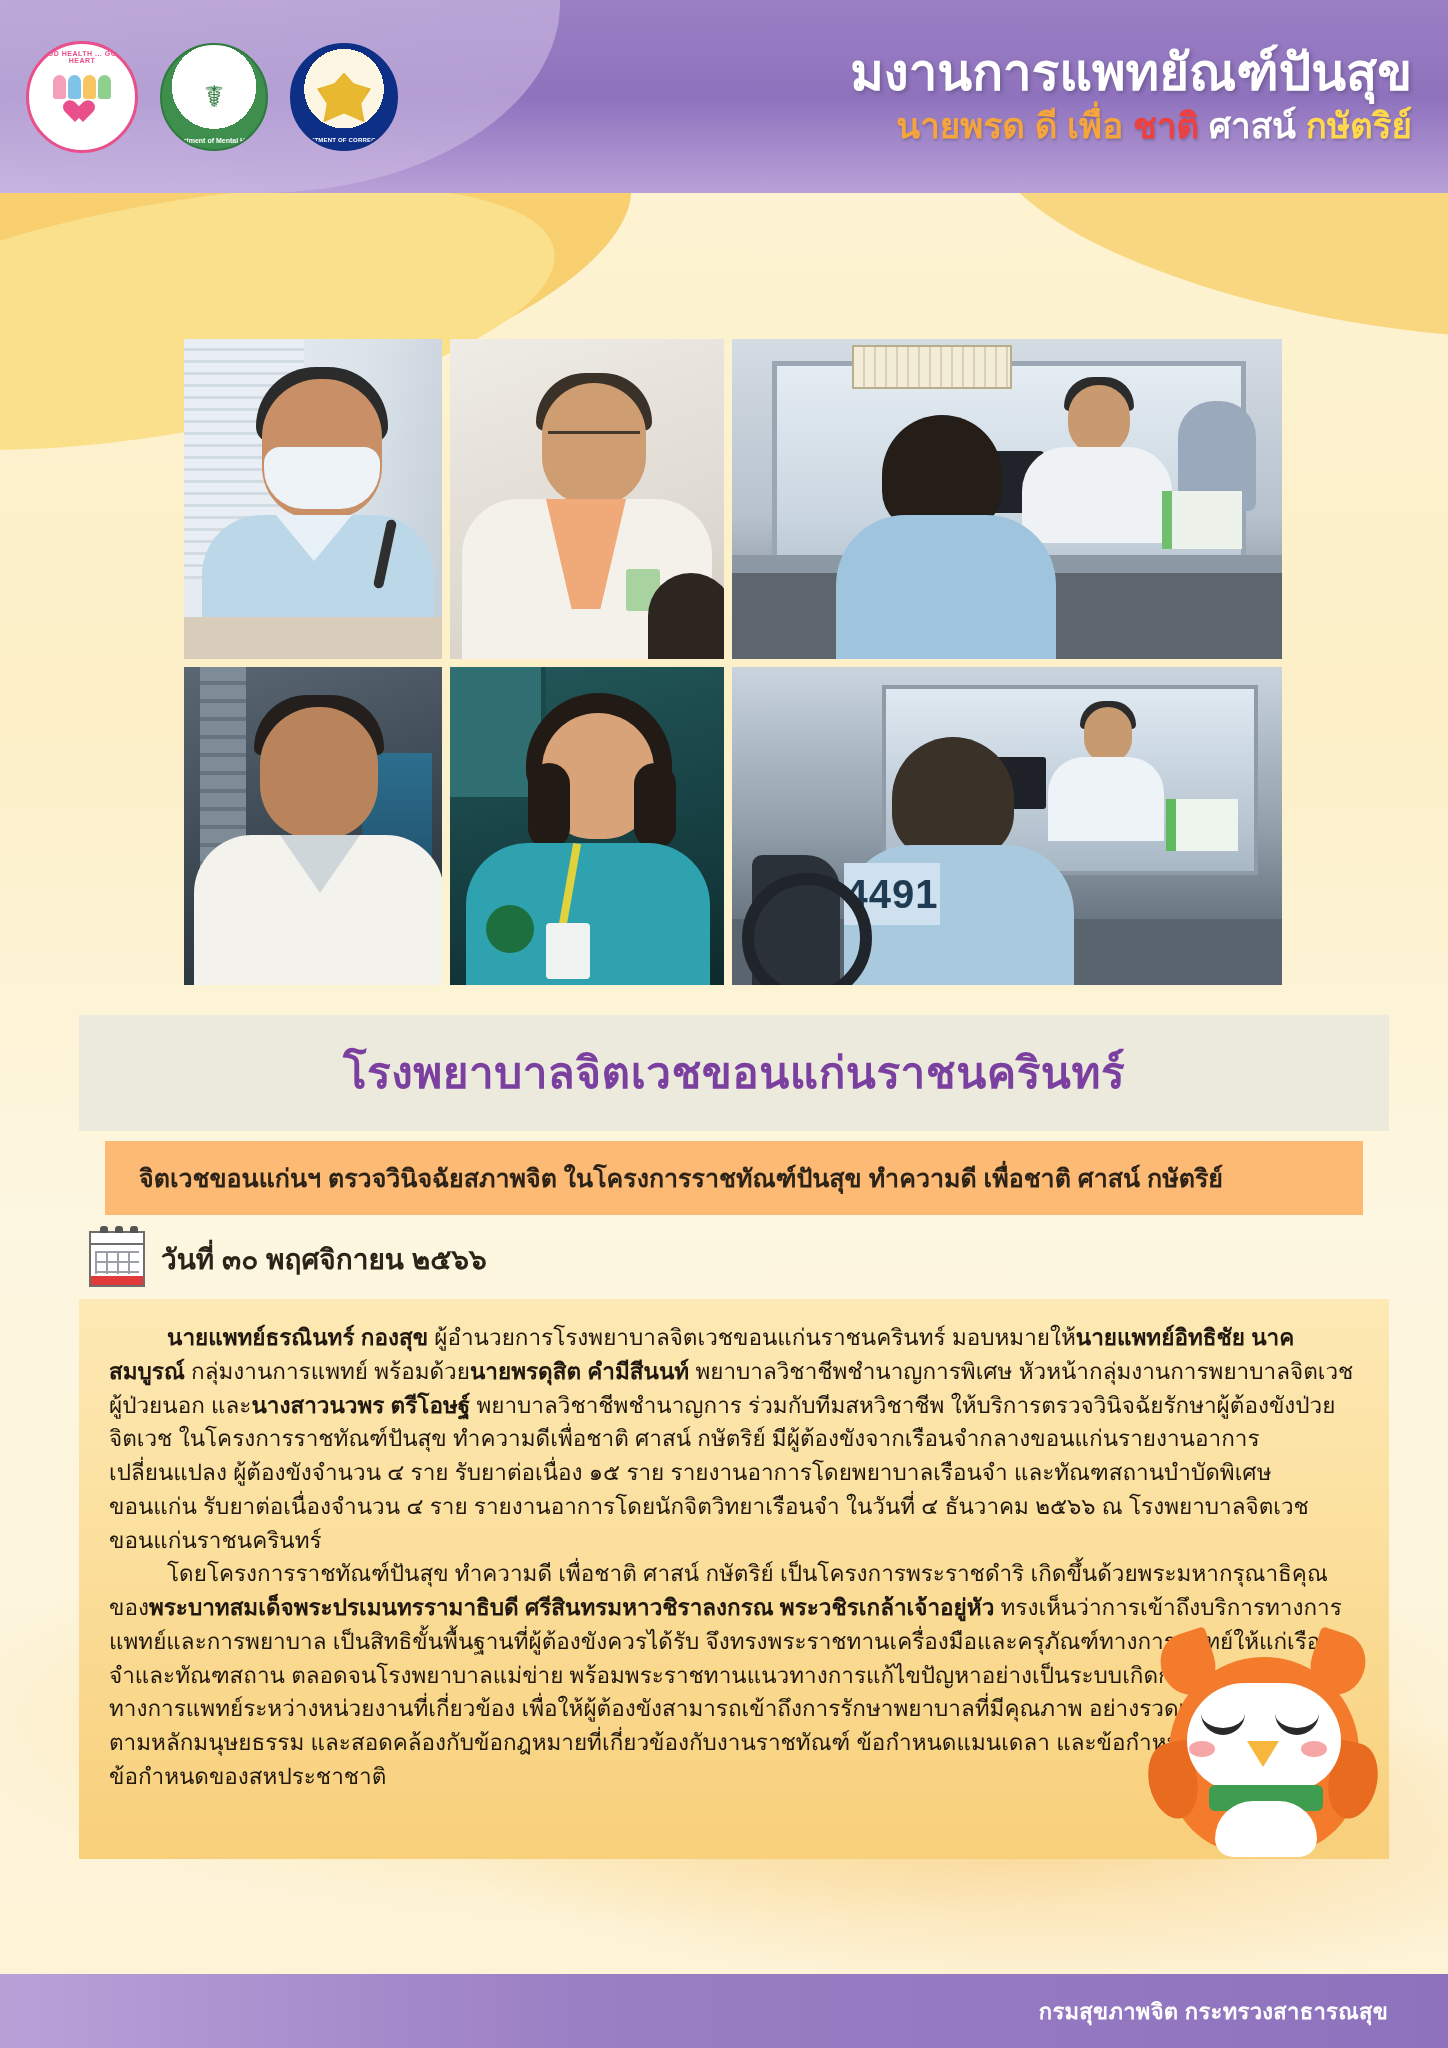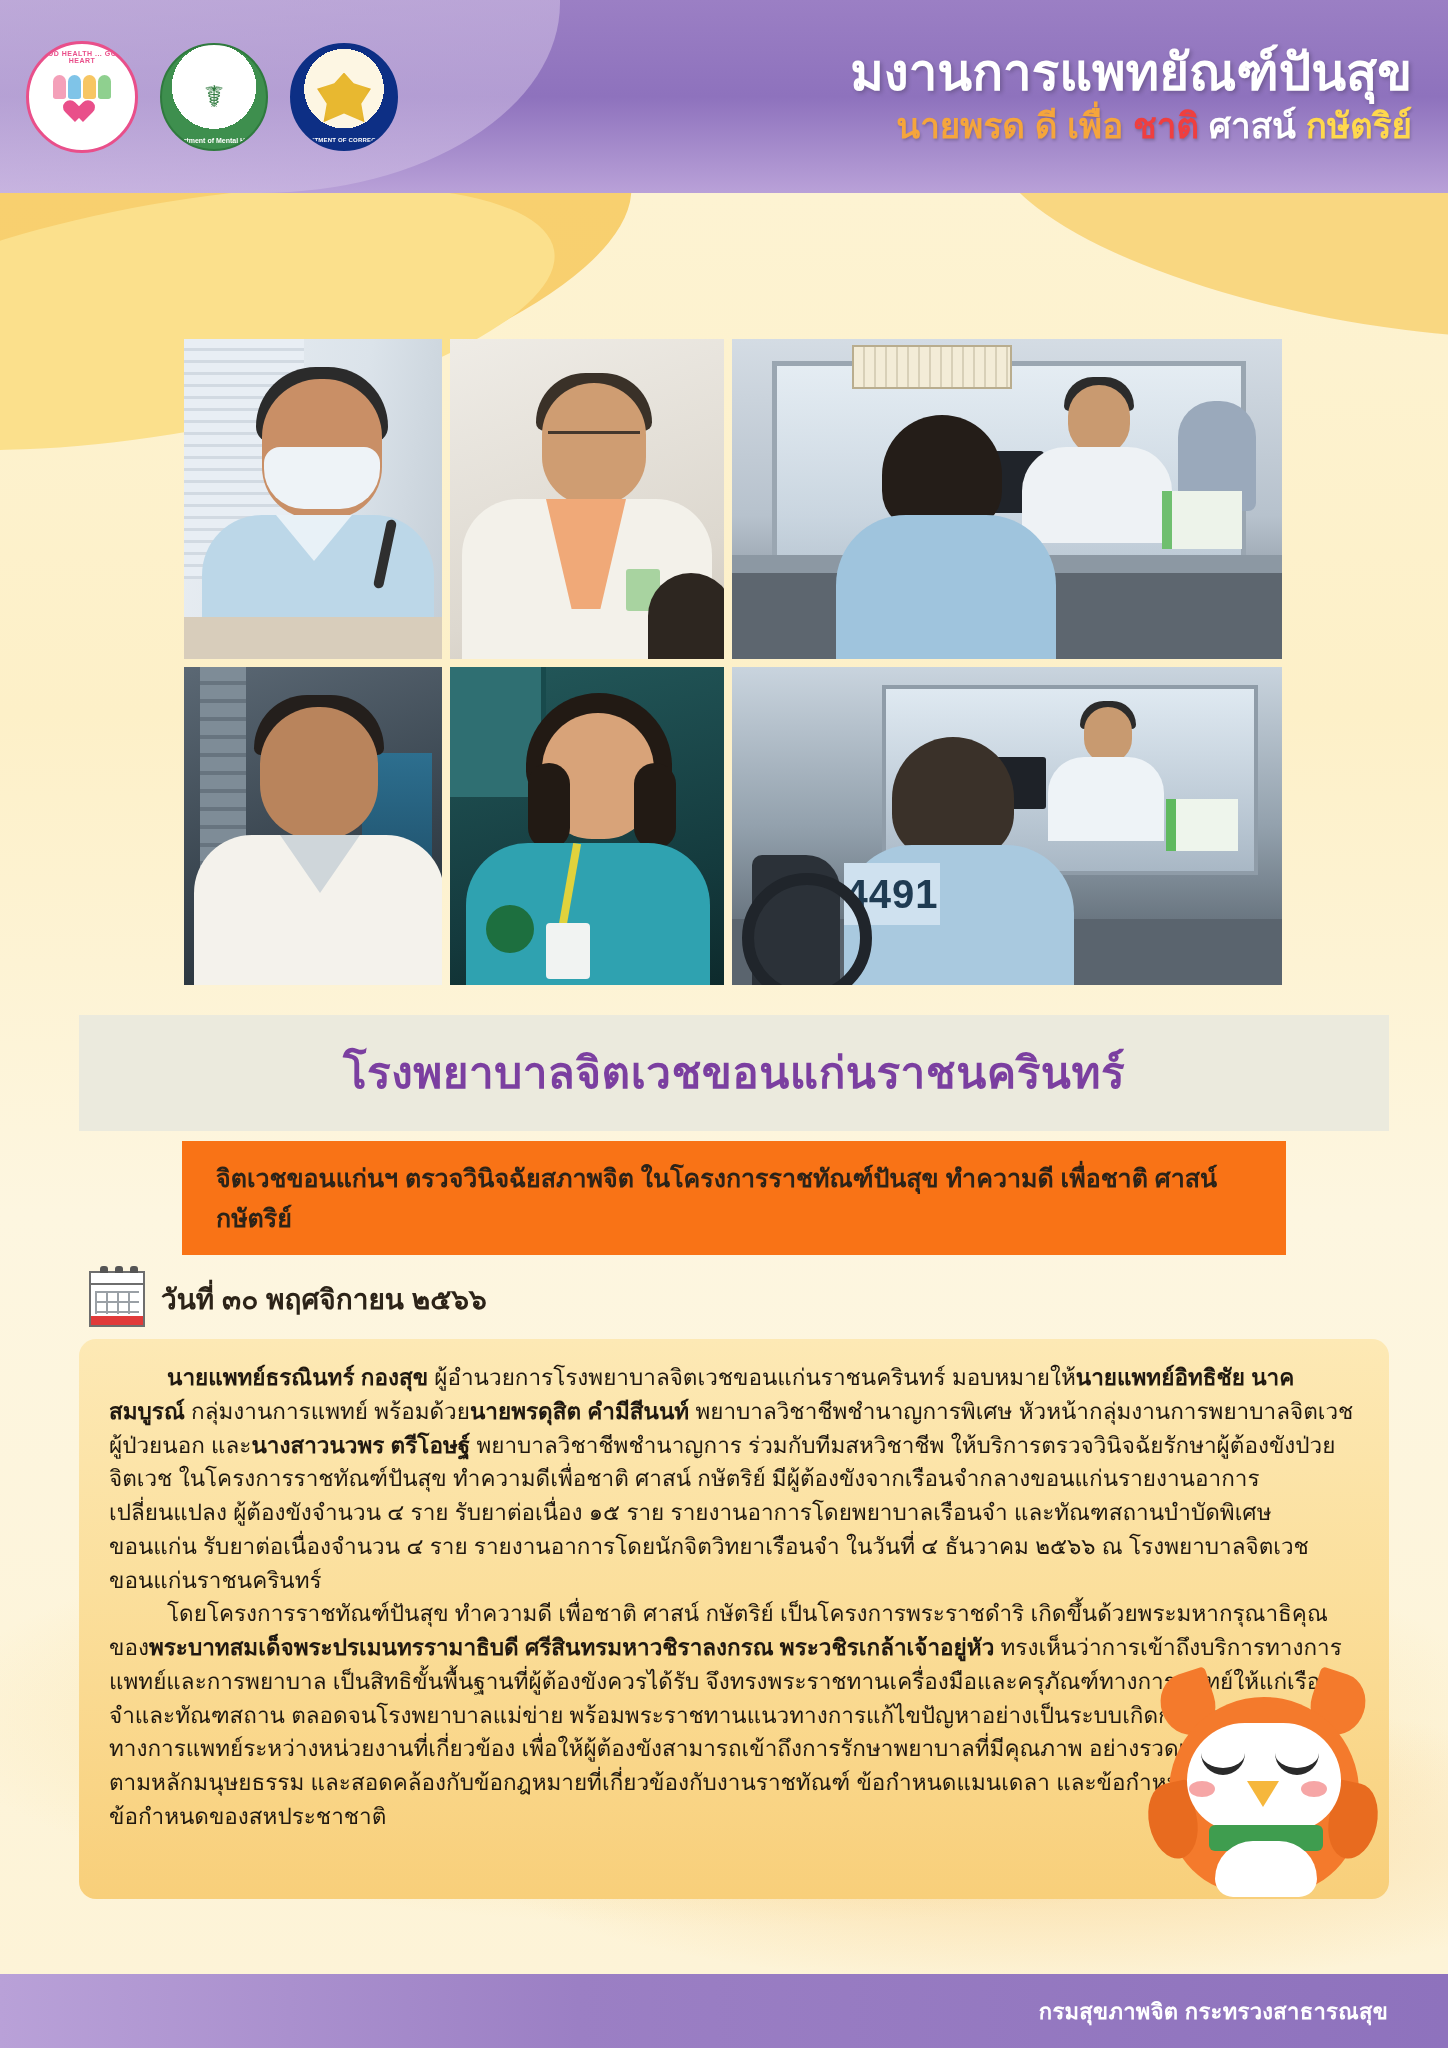--- a/index.html
+++ b/index.html
@@ -295,23 +295,23 @@
     padding: 22px 0 24px;
   }
   .name-bar h1 {
     font-size: 44px;
     color: #7b3fa0;
     font-weight: bold;
     letter-spacing: .5px;
   }
 
   .subtitle-bar {
-    width: 1104px;
+    width: 1258px;
     margin: 10px auto 0;
-    background: #f97316;
+    background: #fdba74;
     padding: 17px 34px;
   }
   .subtitle-bar p {
     font-size: 25px;
     color: #2c2318;
     font-weight: bold;
   }
 
   
   .date-row {
@@ -340,21 +340,20 @@
   }
 
   
   .text-panel {
     width: 1310px;
     margin: 12px auto 12px;
     background: linear-gradient(180deg,#fde9b5 0%, #fbdf9c 45%, #f8cf7a 100%);
     padding: 22px 30px 26px;
     position: relative;
     min-height: 560px;
-    border-radius: 17px;
   }
   .text-panel p {
     font-size: 22.5px;
     line-height: 1.5;
     color: #20180f;
     text-indent: 0;
   }
   .text-panel p.indent { text-indent: 58px; }
   .text-panel b { font-weight: bold; }
 

